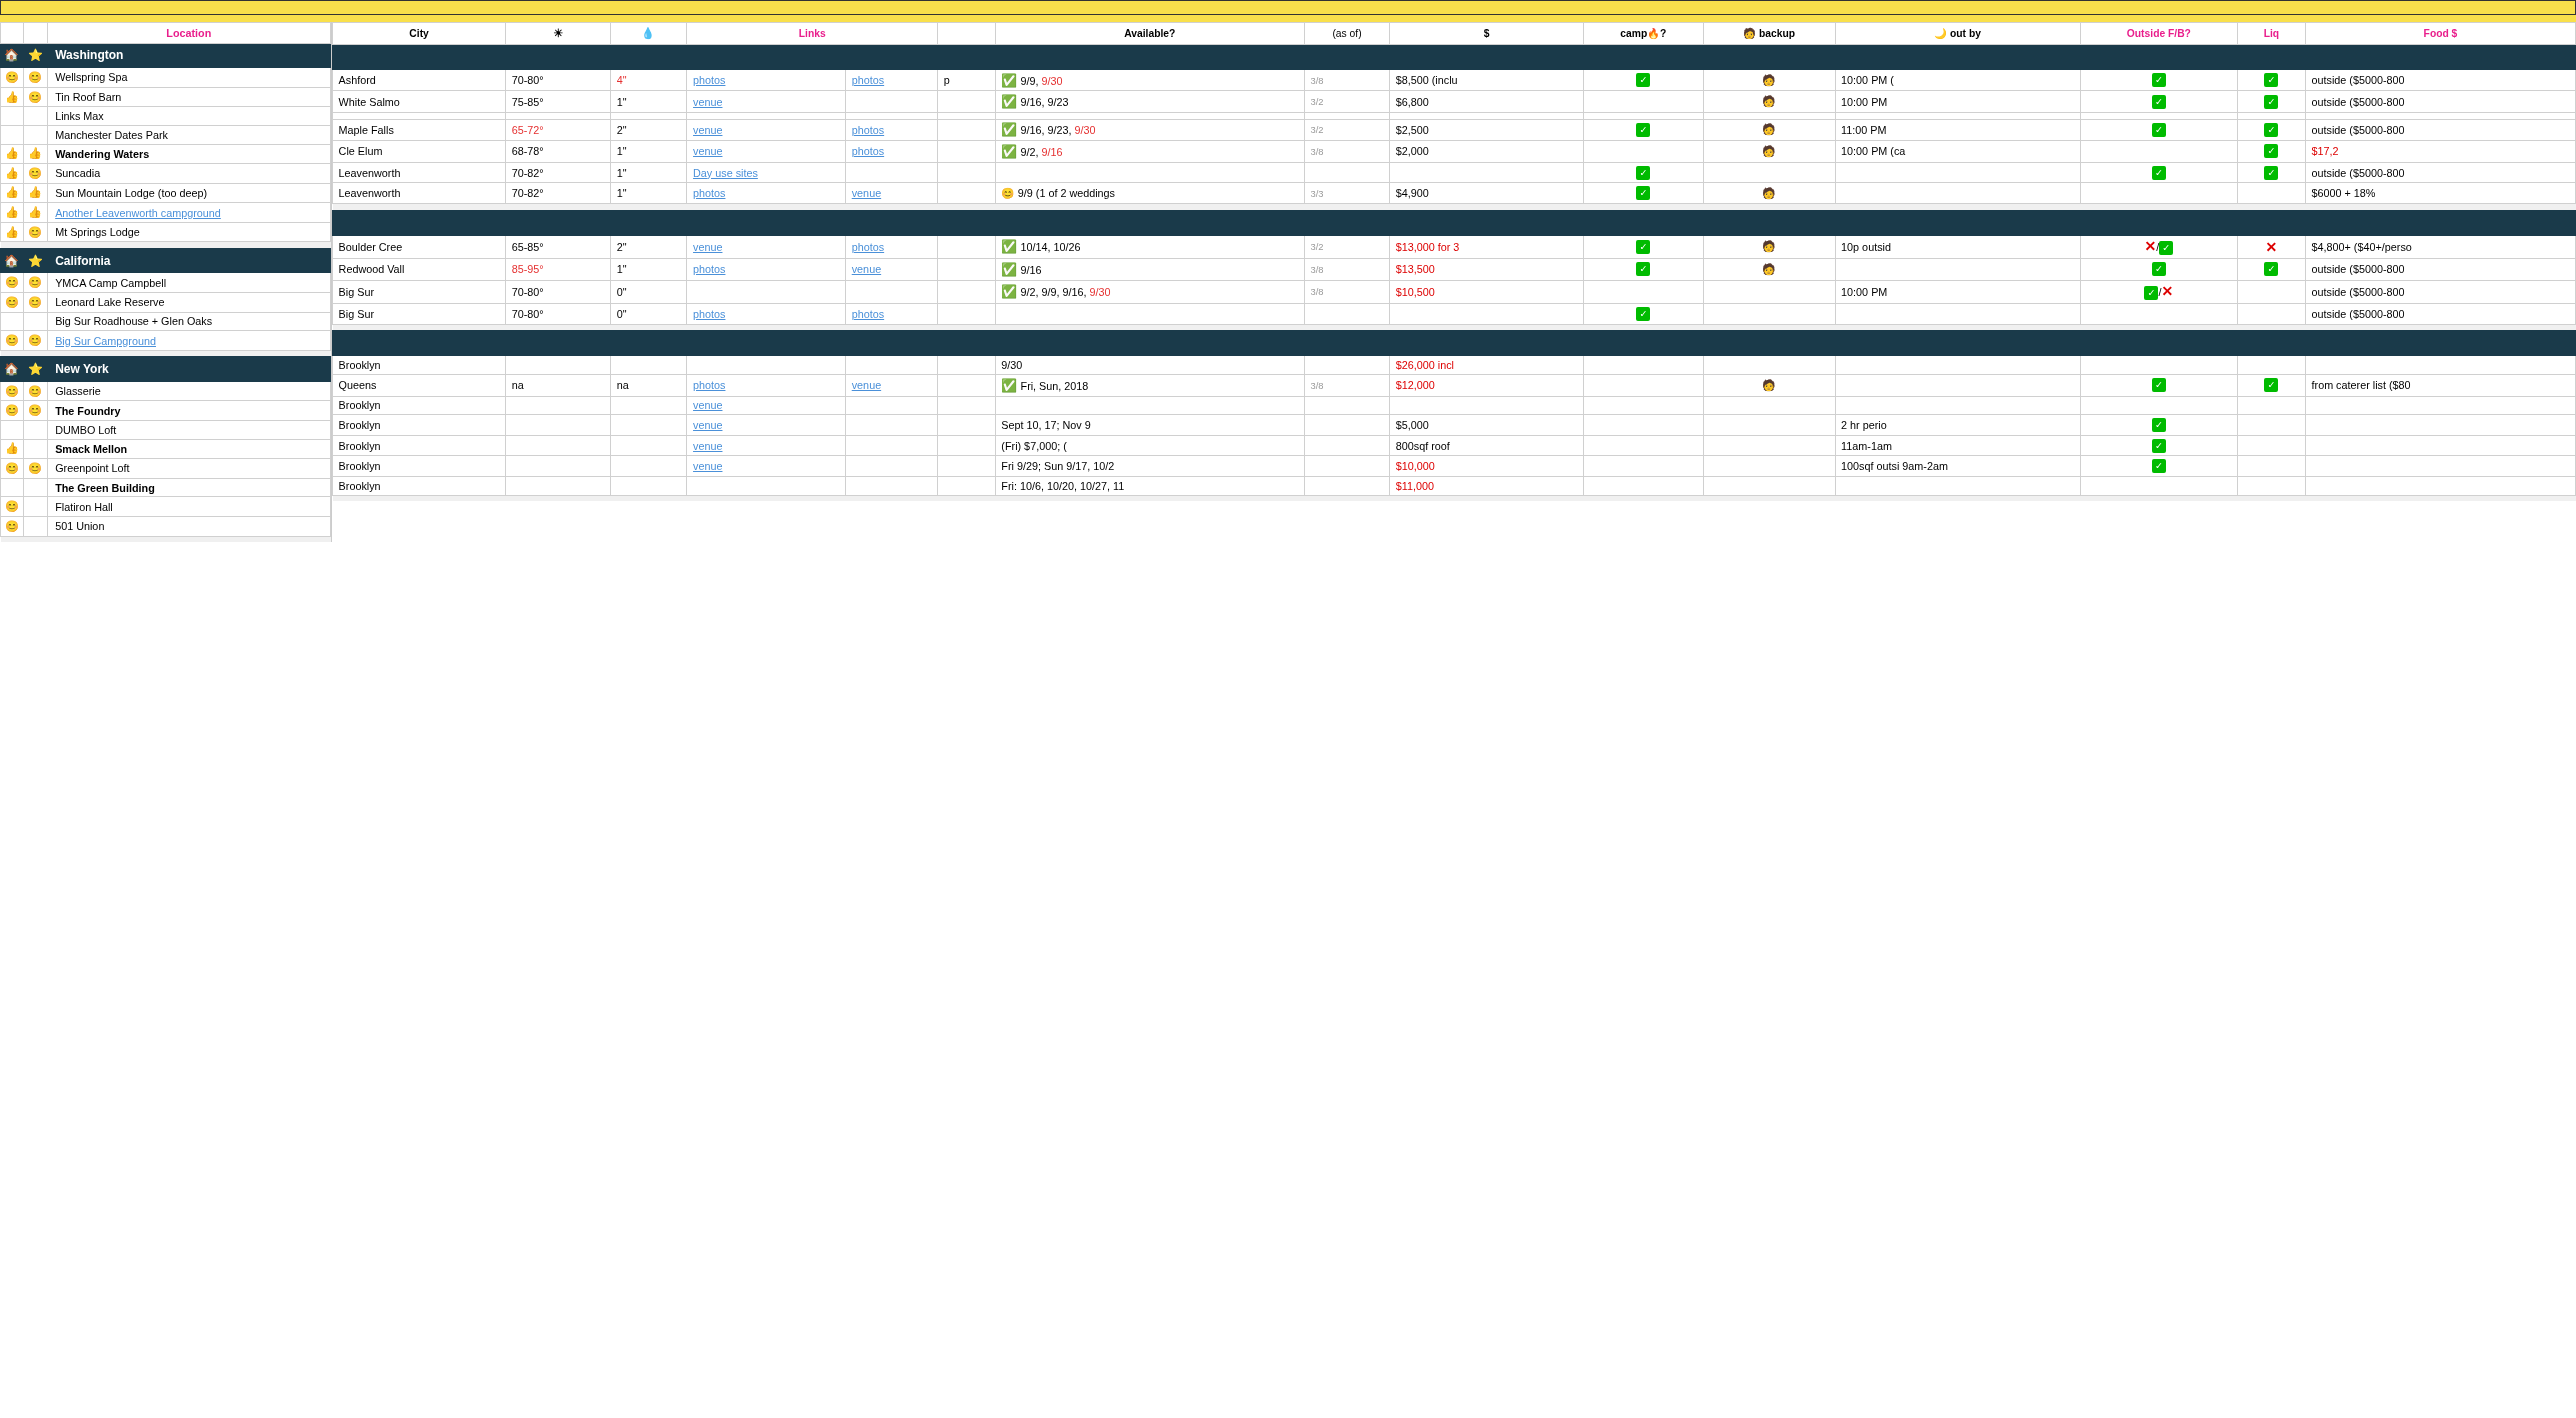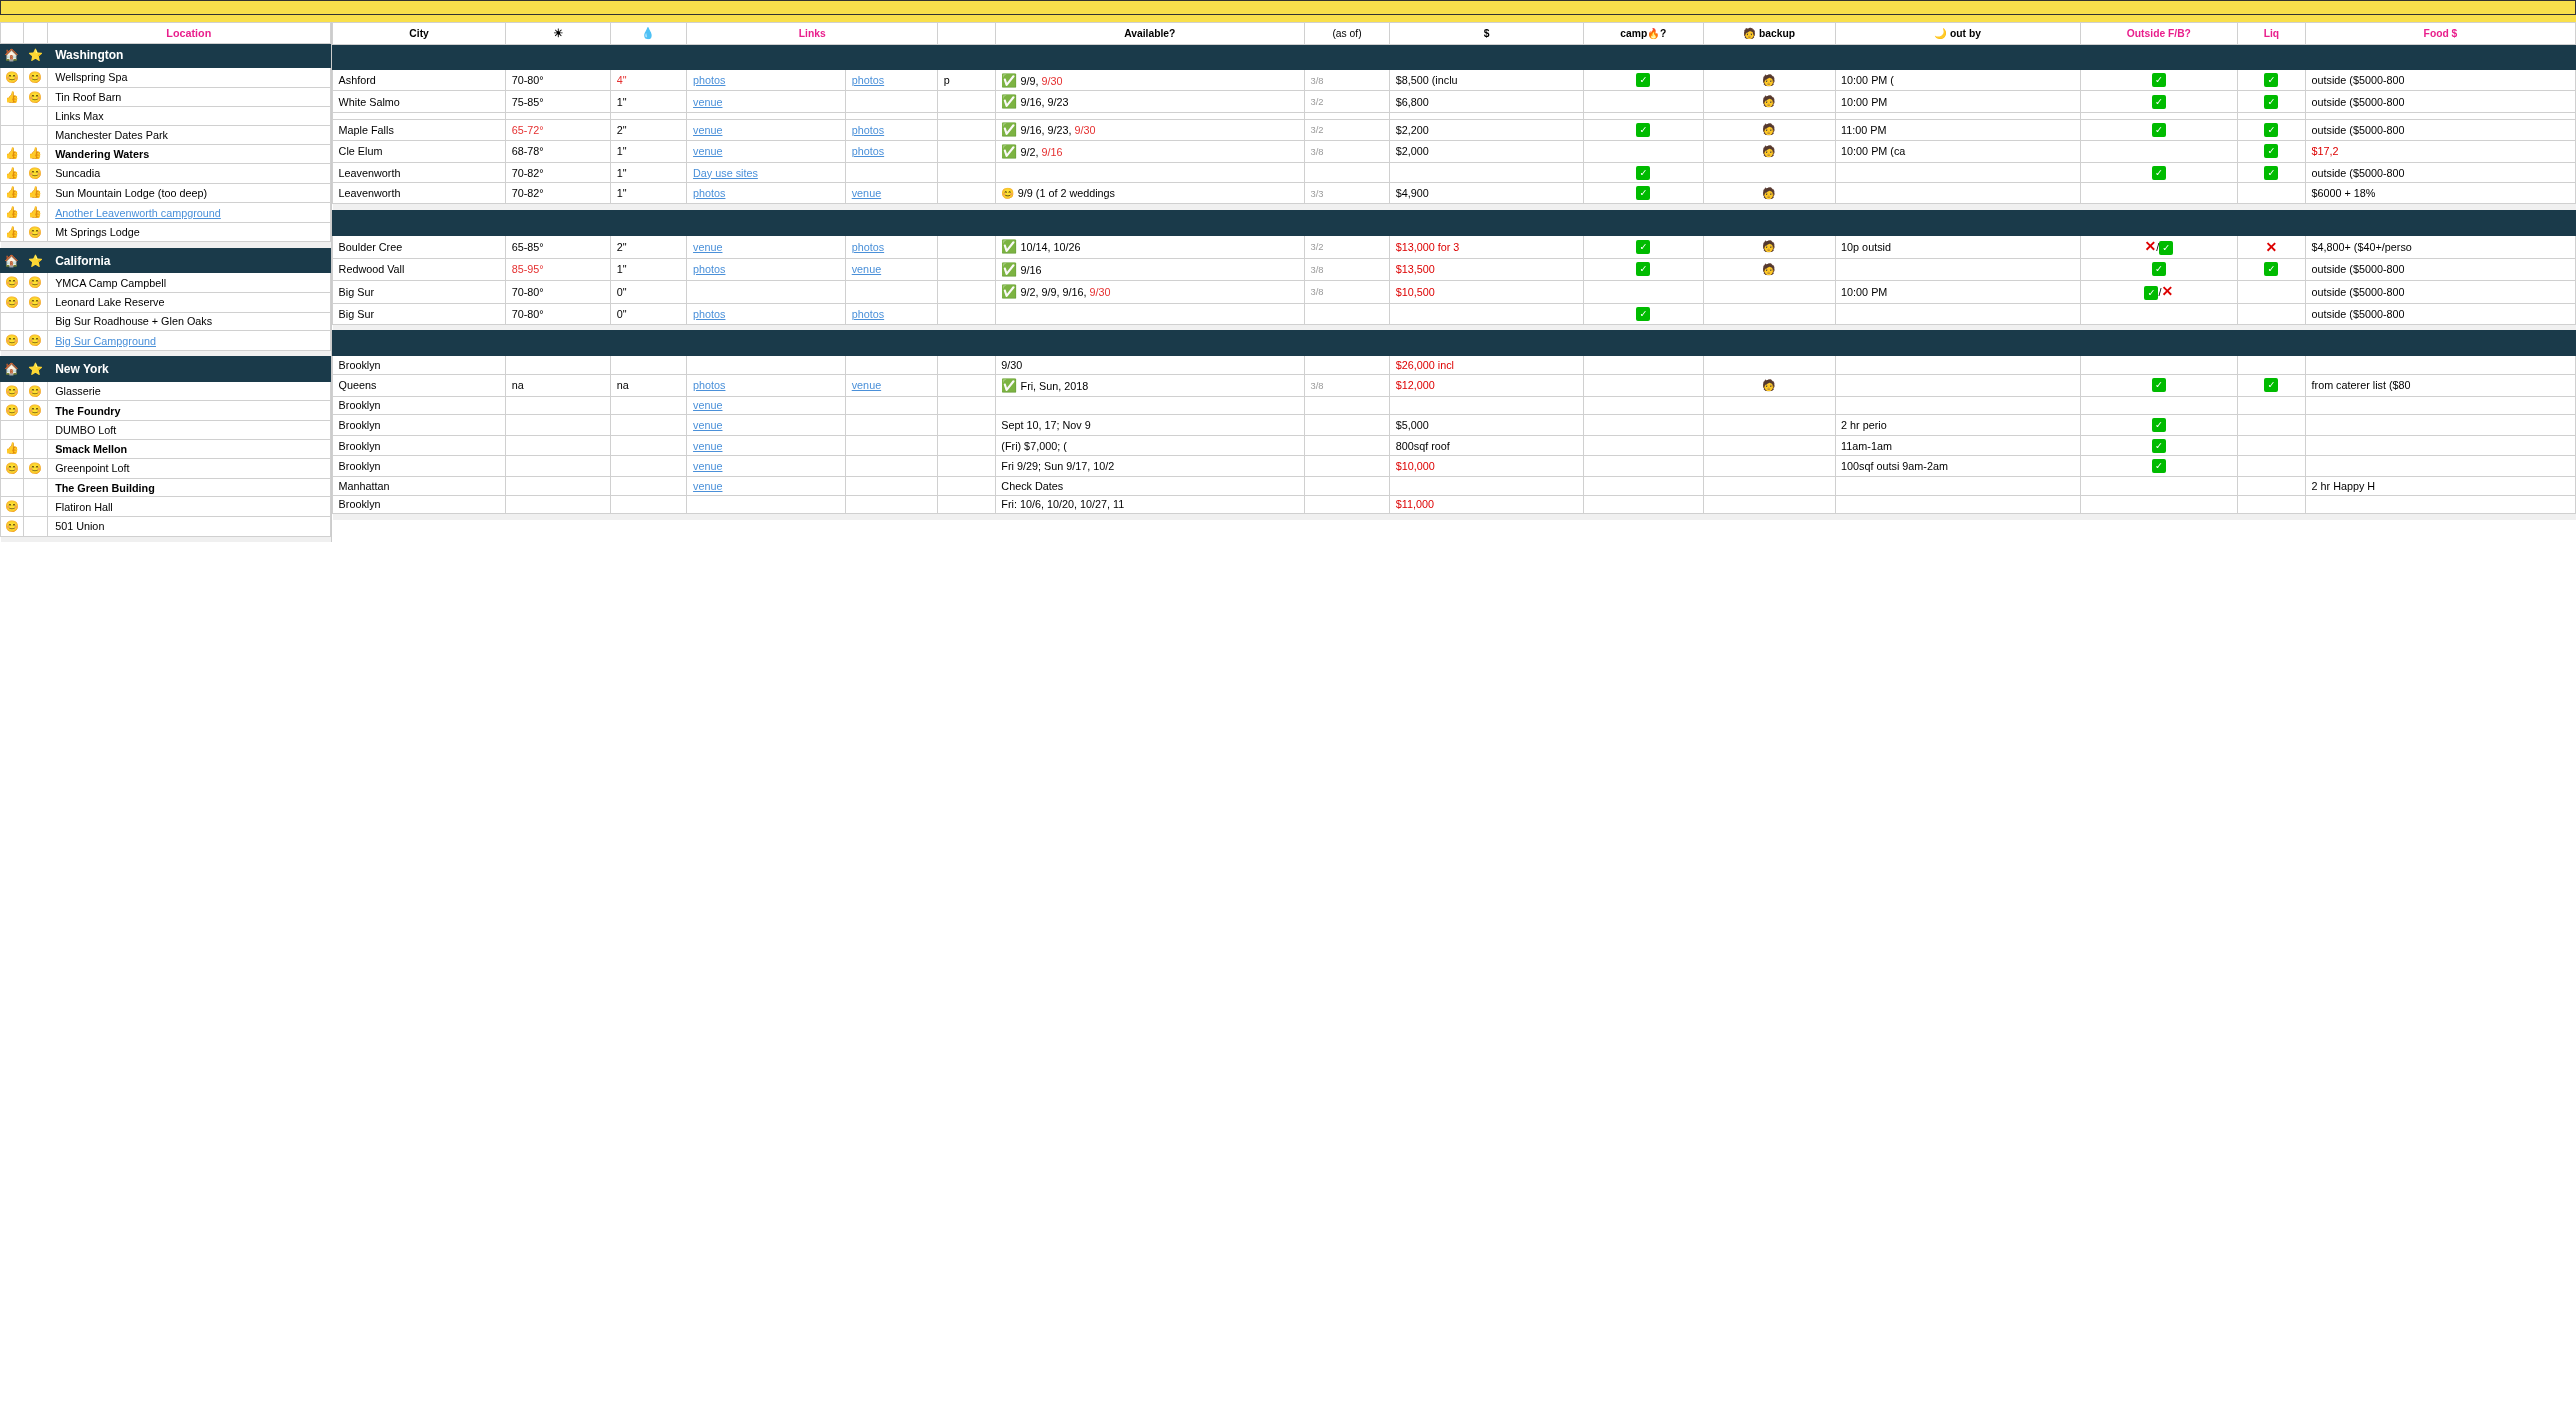--- a/index.html
+++ b/index.html
@@ -257,21 +257,21 @@
     </tr>
           <tr>
       <td style="border:0.9px solid #d0d0d0;padding:2.8px 5.6px;">Maple Falls</td>
       <td style="border:0.9px solid #d0d0d0;padding:2.8px 5.6px;color:#e53030;">65-72°</td>
       <td style="border:0.9px solid #d0d0d0;padding:2.8px 5.6px;">2"</td>
       <td style="border:0.9px solid #d0d0d0;padding:2.8px 5.6px;"><span style="color:#4a90d9;text-decoration:underline;cursor:pointer;">venue</span></td>
       <td style="border:0.9px solid #d0d0d0;padding:2.8px 5.6px;"><span style="color:#4a90d9;text-decoration:underline;cursor:pointer;">photos</span></td>
       <td style="border:0.9px solid #d0d0d0;padding:2.8px 5.6px;"></td>
       <td style="border:0.9px solid #d0d0d0;padding:2.8px 5.6px;"><span style="color:#00aa00;font-size:13px;">✅</span> 9/16, 9/23, <span style="color:#e53030;">9/30</span></td>
       <td style="border:0.9px solid #d0d0d0;padding:2.8px 5.6px;color:#999;font-size:9.4px;">3/2</td>
-      <td style="border:0.9px solid #d0d0d0;padding:2.8px 5.6px;">$2,200</td>
+      <td style="border:0.9px solid #d0d0d0;padding:2.8px 5.6px;">$2,500</td>
       <td style="border:0.9px solid #d0d0d0;padding:2.8px 5.6px;text-align:center;"><span style="display:inline-block;width:14px;height:14px;background:#00bb00;border-radius:1.9px;color:white;text-align:center;line-height:14px;font-size:9.4px;">✓</span></td>
       <td style="border:0.9px solid #d0d0d0;padding:2.8px 5.6px;text-align:center;">🧑</td>
       <td style="border:0.9px solid #d0d0d0;padding:2.8px 5.6px;">11:00 PM</td>
       <td style="border:0.9px solid #d0d0d0;padding:2.8px 5.6px;text-align:center;"><span style="display:inline-block;width:14px;height:14px;background:#00bb00;border-radius:1.9px;color:white;text-align:center;line-height:14px;font-size:9.4px;">✓</span></td>
       <td style="border:0.9px solid #d0d0d0;padding:2.8px 5.6px;text-align:center;"><span style="display:inline-block;width:14px;height:14px;background:#00bb00;border-radius:1.9px;color:white;text-align:center;line-height:14px;font-size:9.4px;">✓</span></td>
       <td style="border:0.9px solid #d0d0d0;padding:2.8px 5.6px;">outside ($5000-800</td>
     </tr>
           <tr>
       <td style="border:0.9px solid #d0d0d0;padding:2.8px 5.6px;">Cle Elum</td>
       <td style="border:0.9px solid #d0d0d0;padding:2.8px 5.6px;">68-78°</td>
@@ -499,37 +499,20 @@
       <td style="border:0.9px solid #d0d0d0;padding:2.8px 5.6px;color:#999;font-size:9.4px;"></td>
       <td style="border:0.9px solid #d0d0d0;padding:2.8px 5.6px;color:#dd0000;">$10,000</td>
       <td style="border:0.9px solid #d0d0d0;padding:2.8px 5.6px;text-align:center;"></td>
       <td style="border:0.9px solid #d0d0d0;padding:2.8px 5.6px;text-align:center;"></td>
       <td style="border:0.9px solid #d0d0d0;padding:2.8px 5.6px;">100sqf outsi 9am-2am</td>
       <td style="border:0.9px solid #d0d0d0;padding:2.8px 5.6px;text-align:center;"><span style="display:inline-block;width:14px;height:14px;background:#00bb00;border-radius:1.9px;color:white;text-align:center;line-height:14px;font-size:9.4px;">✓</span></td>
       <td style="border:0.9px solid #d0d0d0;padding:2.8px 5.6px;text-align:center;"></td>
       <td style="border:0.9px solid #d0d0d0;padding:2.8px 5.6px;"></td>
     </tr>
           <tr>
-      <td style="border:0.9px solid #d0d0d0;padding:2.8px 5.6px;">Manhattan</td>
-      <td style="border:0.9px solid #d0d0d0;padding:2.8px 5.6px;"></td>
-      <td style="border:0.9px solid #d0d0d0;padding:2.8px 5.6px;"></td>
-      <td style="border:0.9px solid #d0d0d0;padding:2.8px 5.6px;"><span style="color:#4a90d9;text-decoration:underline;cursor:pointer;">venue</span></td>
-      <td style="border:0.9px solid #d0d0d0;padding:2.8px 5.6px;"></td>
-      <td style="border:0.9px solid #d0d0d0;padding:2.8px 5.6px;"></td>
-      <td style="border:0.9px solid #d0d0d0;padding:2.8px 5.6px;">Check Dates</td>
-      <td style="border:0.9px solid #d0d0d0;padding:2.8px 5.6px;color:#999;font-size:9.4px;"></td>
-      <td style="border:0.9px solid #d0d0d0;padding:2.8px 5.6px;"></td>
-      <td style="border:0.9px solid #d0d0d0;padding:2.8px 5.6px;text-align:center;"></td>
-      <td style="border:0.9px solid #d0d0d0;padding:2.8px 5.6px;text-align:center;"></td>
-      <td style="border:0.9px solid #d0d0d0;padding:2.8px 5.6px;"></td>
-      <td style="border:0.9px solid #d0d0d0;padding:2.8px 5.6px;text-align:center;"></td>
-      <td style="border:0.9px solid #d0d0d0;padding:2.8px 5.6px;text-align:center;"></td>
-      <td style="border:0.9px solid #d0d0d0;padding:2.8px 5.6px;">2 hr Happy H</td>
-    </tr>
-          <tr>
       <td style="border:0.9px solid #d0d0d0;padding:2.8px 5.6px;">Brooklyn</td>
       <td style="border:0.9px solid #d0d0d0;padding:2.8px 5.6px;"></td>
       <td style="border:0.9px solid #d0d0d0;padding:2.8px 5.6px;"></td>
       <td style="border:0.9px solid #d0d0d0;padding:2.8px 5.6px;"></td>
       <td style="border:0.9px solid #d0d0d0;padding:2.8px 5.6px;"></td>
       <td style="border:0.9px solid #d0d0d0;padding:2.8px 5.6px;"></td>
       <td style="border:0.9px solid #d0d0d0;padding:2.8px 5.6px;">Fri: 10/6, 10/20, 10/27, 11</td>
       <td style="border:0.9px solid #d0d0d0;padding:2.8px 5.6px;color:#999;font-size:9.4px;"></td>
       <td style="border:0.9px solid #d0d0d0;padding:2.8px 5.6px;color:#dd0000;">$11,000</td>
       <td style="border:0.9px solid #d0d0d0;padding:2.8px 5.6px;text-align:center;"></td>

